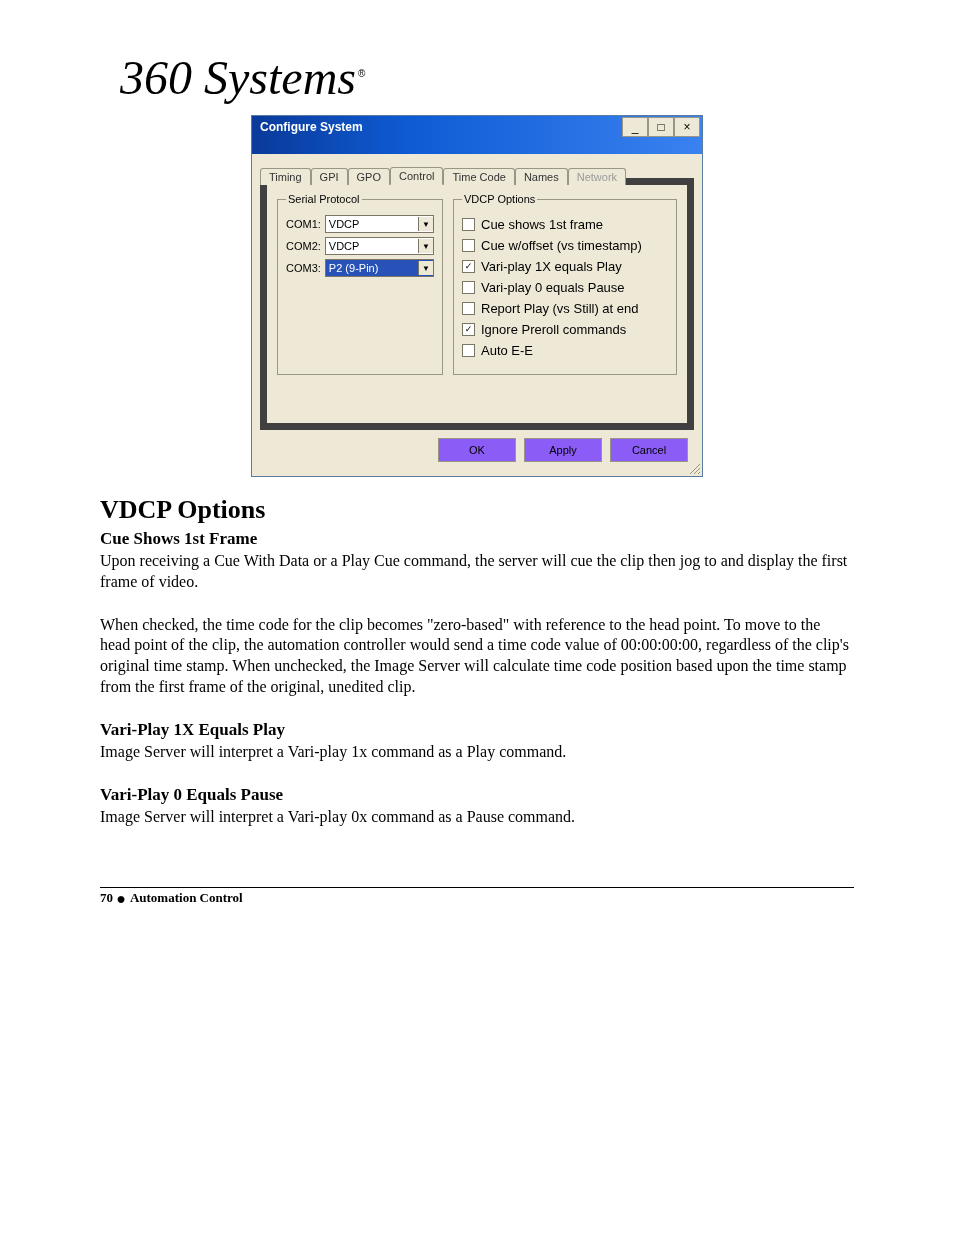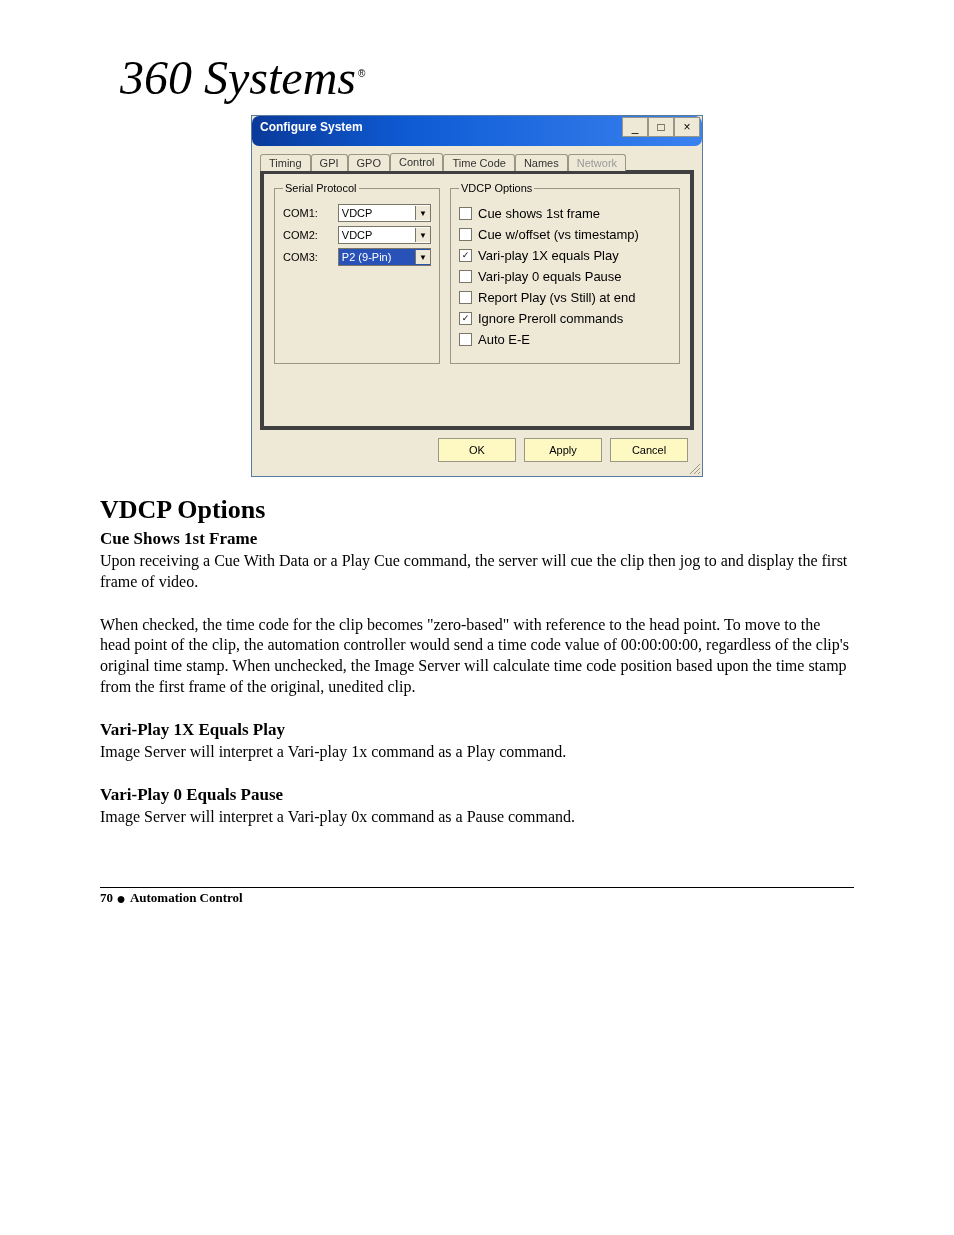--- a/index.html
+++ b/index.html
@@ -41,22 +41,21 @@
     border: 1px solid #5a7ba0;
     background: #eee9d7;
     font-size: 12px;
   }
   .titlebar {
     height: 22px;
     background: linear-gradient(90deg, #0a3a9a 0%, #0e5bd4 35%, #3a82f0 100%);
     color: #fff;
     display: flex;
     align-items: center;
-    padding: 0 2px 8px 8px;
-    border-radius: 7px;
+    padding: 0 2px 16px 8px;
   }
   .titlebar .title {
     font-weight: bold;
     font-size: 12px;
     flex: 1;
   }
   .titlebar .winbtns {
     display: flex;
     gap: 0;
   }
@@ -80,55 +79,55 @@
     padding: 6px 8px 0 8px;
     gap: 0;
   }
   .tab {
     border: 1px solid #9a9686;
     border-bottom: none;
     padding: 2px 8px;
     font-size: 11px;
     background: #eee9d7;
     position: relative;
-    top: 1px;
+    top: 7px;
     color: #333;
     border-radius: 3px 3px 0 0;
   }
   .tab.active {
     background: #eee9d7;
     z-index: 2;
     border-bottom: 1px solid #eee9d7;
   }
   .tab.disabled { color: #999; }
   .tabpanel {
-    border: 4px solid #404040;
+    border: 7px solid #404040;
     margin: 0 8px 8px 8px;
-    padding: 8px 10px 14px 10px;
+    padding: 8px 10px 0 10px;
     min-height: 230px;
   }
   .cols {
     display: flex;
     gap: 10px;
   }
   fieldset.group {
     border: 1px solid #9a9686;
     padding: 6px 8px 10px 8px;
     margin: 0;
   }
   fieldset.group legend {
     font-size: 11px;
     padding: 0 2px;
   }
   .sp { width: 148px; }
   .vdcp { flex: 1; }
   .comrow {
     display: flex;
     align-items: center;
-    gap: 20px;
+    gap: 4px;
     margin: 4px 0;
     font-size: 11px;
   }
   .comselect {
     flex: 1;
     display: flex;
     align-items: center;
     border: 1px solid #7a7666;
     background: #fff;
     height: 16px;
@@ -177,21 +176,21 @@
   .dlgbtns {
     display: flex;
     justify-content: flex-end;
     gap: 8px;
     padding: 0 14px 14px 0;
   }
   .dlgbtn {
     width: 76px;
     height: 22px;
     border: 1px solid #9a9686;
-    background: #fef9c3;
+    background: #8b5cf6;
     font-size: 11px;
     display: flex;
     align-items: center;
     justify-content: center;
   }
   .resize-grip {
     position: relative;
     height: 0;
   }
   .resize-grip svg {

